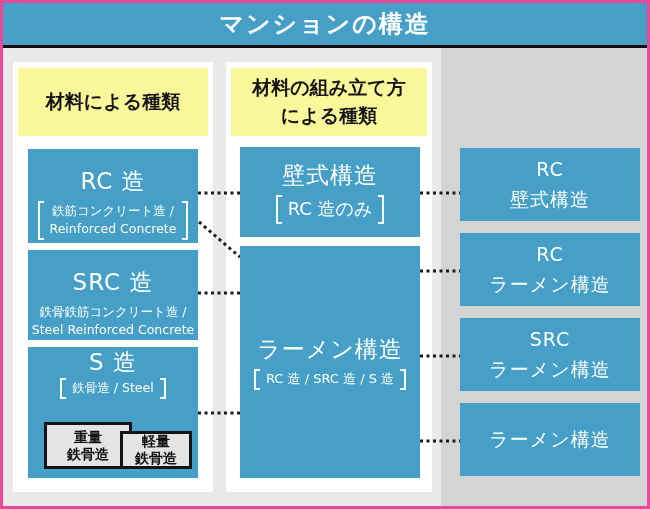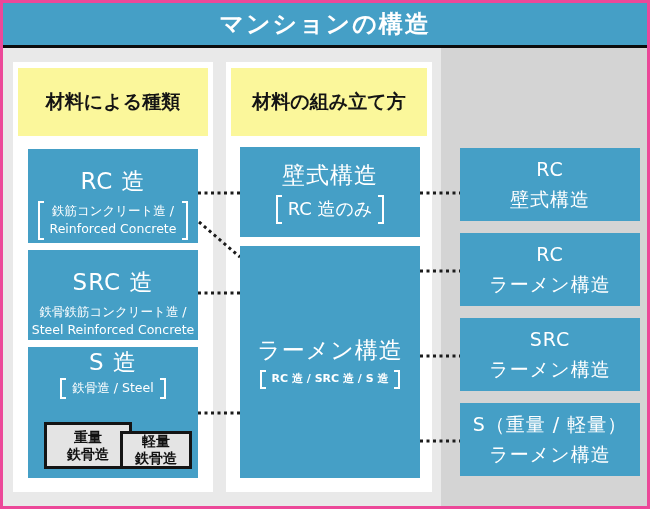--- a/index.html
+++ b/index.html
@@ -77,20 +77,21 @@
       <line x1="417" y1="353" x2="457" y2="353"></line>
       <line x1="417" y1="438" x2="457" y2="438"></line>
     </g>
   </svg>
 
   <div class="abs yhdr left-hdr">
     <span>材料による種類</span>
   </div>
   <div class="abs yhdr mid-hdr">
     <span>材料の組み立て方</span>
+    <span>による種類</span>
   </div>
 
   <div class="abs bluebox pad-top" style="left:25px;top:146px;width:170px;height:94px;">
     <div class="box-title">RC 造</div>
     <div class="sub">
       <span class="bkt bkt-l"></span>
       <span class="sub-text">
         <span>鉄筋コンクリート造 /</span><br>
         <span>Reinforced Concrete</span>
       </span>
@@ -133,35 +134,34 @@
       <span class="bkt bkt-l"></span>
       <span class="sub-text" style="font-size:18px;">RC 造のみ</span>
       <span class="bkt bkt-r"></span>
     </div>
   </div>
 
   <div class="abs bluebox vcenter" style="left:237px;top:243px;width:180px;height:232px;">
     <div class="box-title">ラーメン構造</div>
     <div class="sub">
       <span class="bkt bkt-l"></span>
-      <span class="sub-text" style="font-size:11px;font-weight:bold;">RC 造 / SRC 造 / S 造</span>
+      <span class="sub-text" style="font-size:13px;">RC 造 / SRC 造 / S 造</span>
       <span class="bkt bkt-r"></span>
     </div>
   </div>
 
   <div class="abs resbox" style="left:457px;top:145px;width:180px;height:73px;">
     <span>RC</span>
     <span>壁式構造</span>
   </div>
   <div class="abs resbox" style="left:457px;top:230px;width:180px;height:73px;">
     <span>RC</span>
     <span>ラーメン構造</span>
   </div>
   <div class="abs resbox" style="left:457px;top:315px;width:180px;height:73px;">
     <span>SRC</span>
     <span>ラーメン構造</span>
   </div>
   <div class="abs resbox" style="left:457px;top:400px;width:180px;height:73px;">
-    <span>S（重量 / 軽量）</span>
     <span>ラーメン構造</span>
   </div>
 
 </div>
 
 </body></html>

